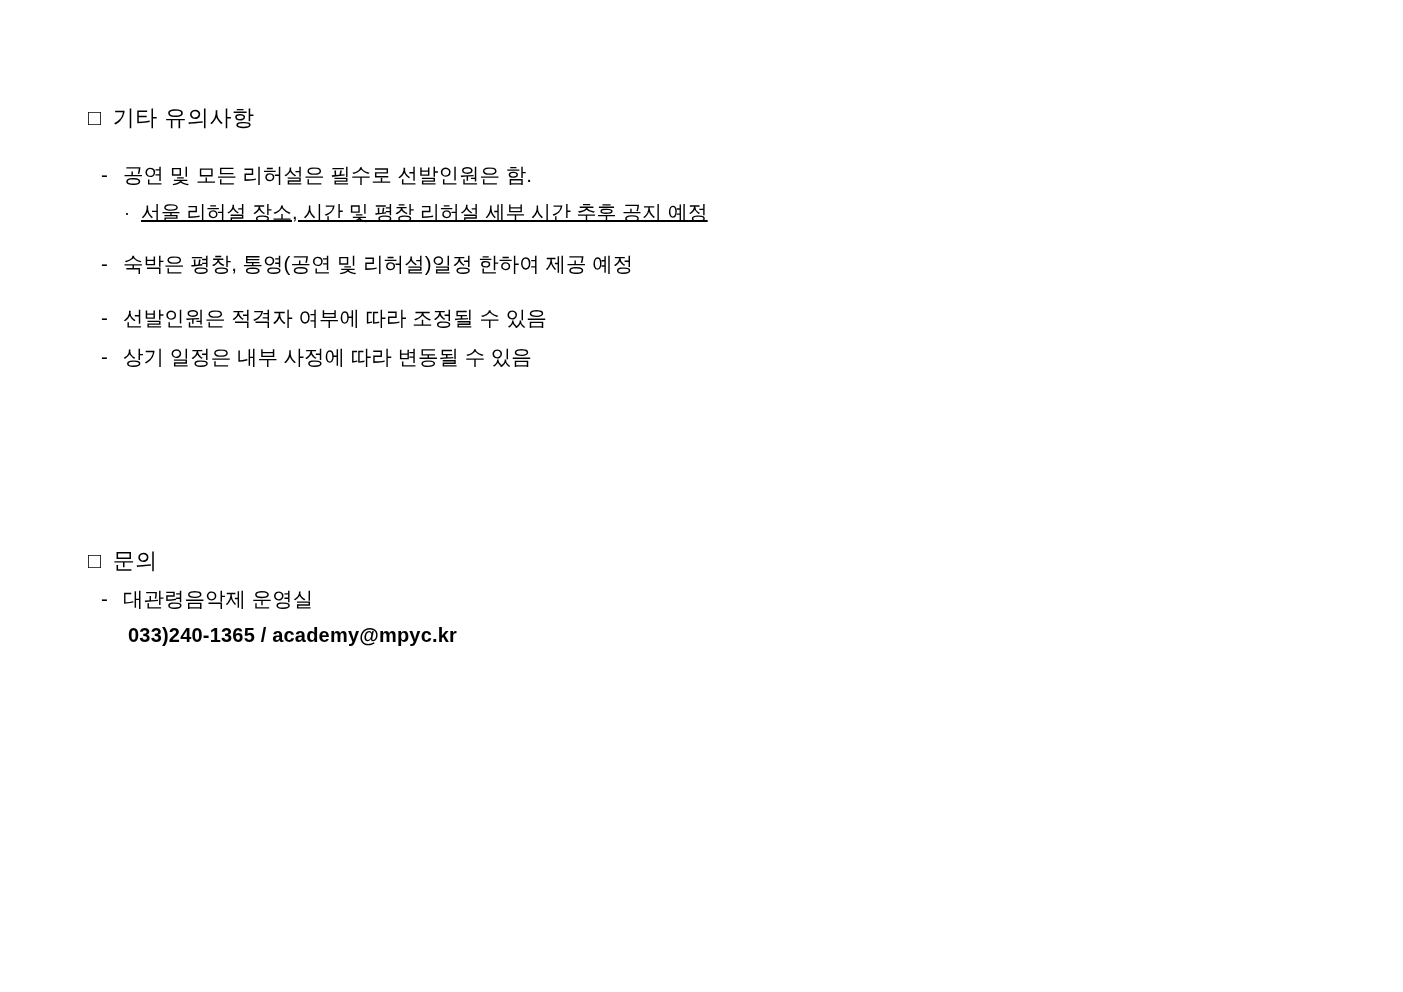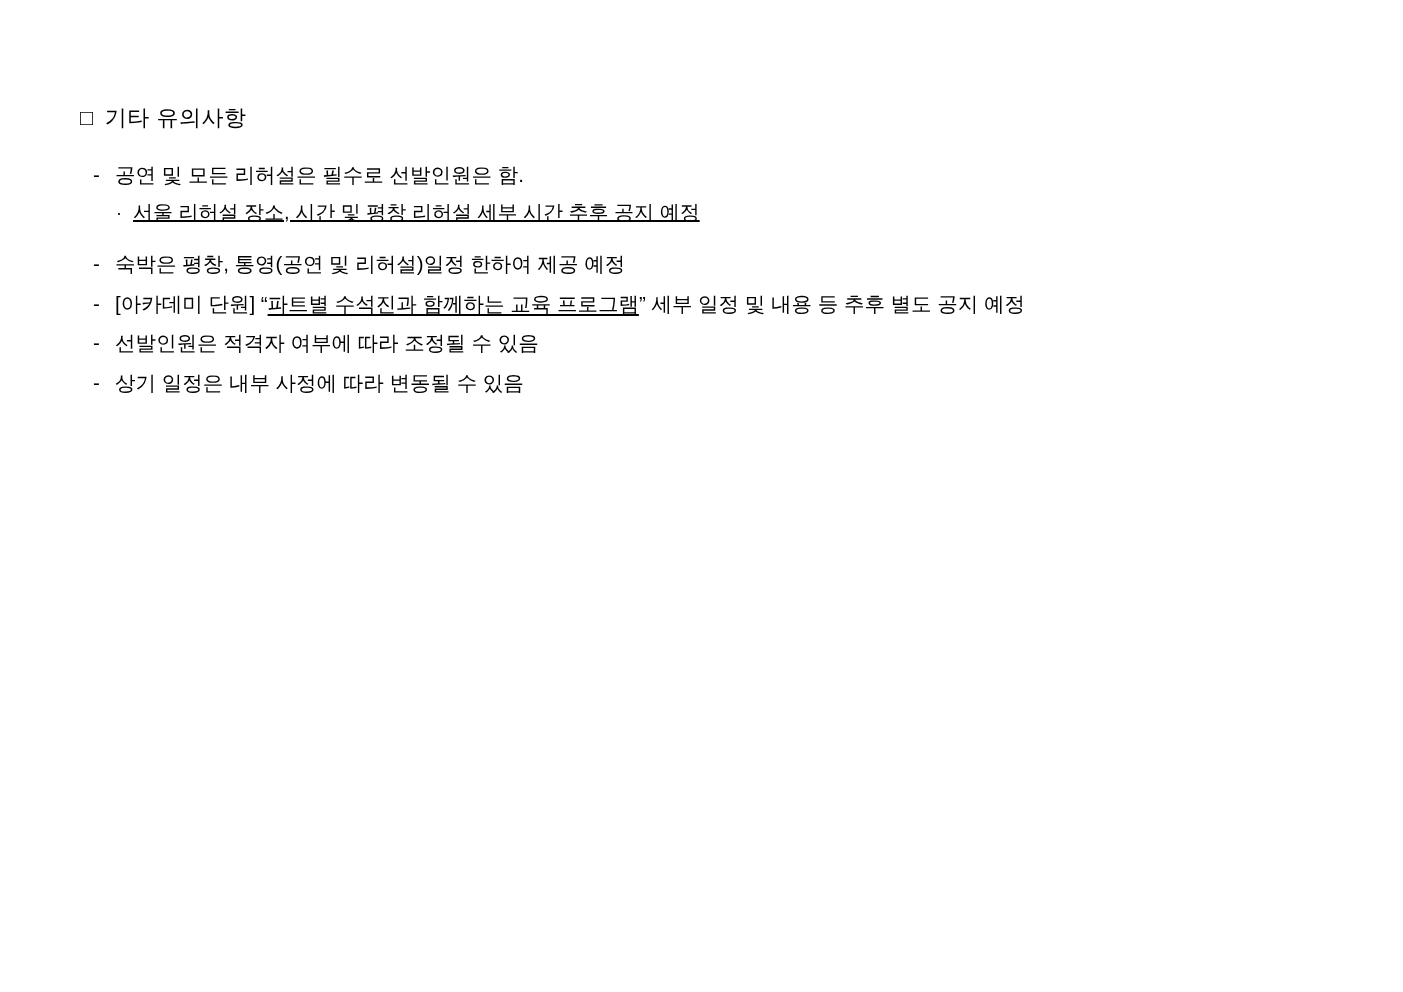--- a/index.html
+++ b/index.html
@@ -17,21 +17,21 @@
   }
   .page {
     position: absolute;
     left: 0;
     top: 0;
     width: 1403px;
     height: 992px;
   }
   .section {
     position: absolute;
-    left: 80px;
+    left: 88px;
   }
   .sec-notes { top: 105px; }
   .sec-contact { top: 548px; }
 
   .heading {
     font-size: 22px;
     letter-spacing: 0.5px;
     line-height: 1.2;
     white-space: nowrap;
     margin: 0 0 0 0;
@@ -115,28 +115,36 @@
       <div class="sp-10"></div>
       <li class="item sub">
         <span class="dash">·</span><span class="txt">서울 리허설 장소, 시간 및 평창 리허설 세부 시간 추후 공지 예정</span>
       </li>
       <div class="sp-10"></div>
       <div class="sp-12"></div>
       <li class="item">
         <span class="dash">-</span><span class="txt">숙박은 평창, 통영(공연 및 리허설)일정 한하여 제공 예정</span>
       </li>
       <div class="sp-12"></div>
-      <li class="item">
-        <span class="dash">-</span><span class="txt">[아카데미 단원] “</span><span class="txt uline">파트별 수석진과 함께하는 교육 프로그램</span><span class="txt">” 세부 일정 및 내용 등 추후 별도 공지 예정</span>
-      </li>
       <div class="sp-12"></div>
       <li class="item">
         <span class="dash">-</span><span class="txt">선발인원은 적격자 여부에 따라 조정될 수 있음</span>
       </li>
       <div class="sp-12"></div>
       <li class="item">
         <span class="dash">-</span><span class="txt">상기 일정은 내부 사정에 따라 변동될 수 있음</span>
       </li>
     </ul>
   </div>
 
+  <div class="section sec-contact">
+    <div class="heading">
+      <span class="box">□</span><span>문의</span>
+    </div>
+    <div class="sp-10"></div>
+    <div class="contact-line">
+      <span class="dash">-</span><span>대관령음악제 운영실</span>
+    </div>
+    <div class="sp-10"></div>
+    <div class="phone">033)240-1365 / academy@mpyc.kr</div>
+  </div>
 
 </div>
 
 </body></html>

